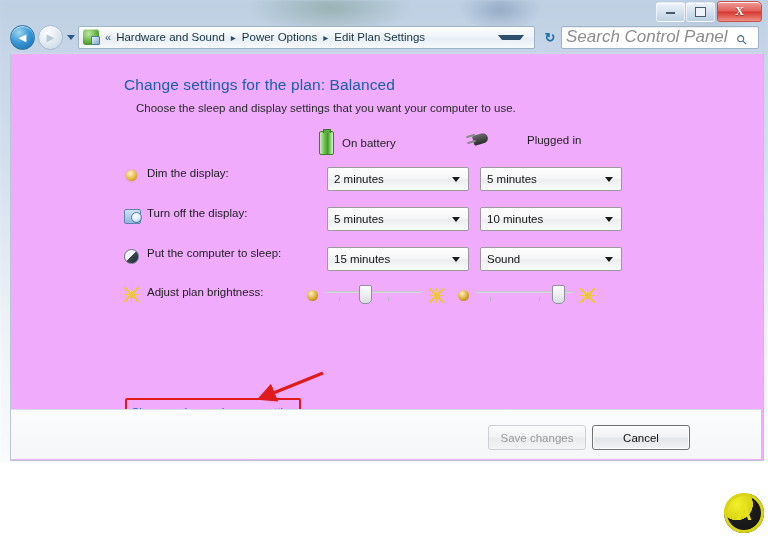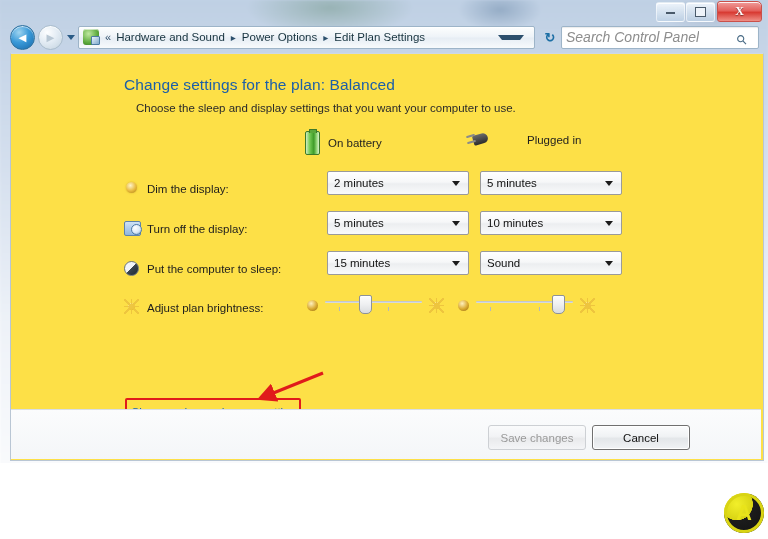--- a/index.html
+++ b/index.html
@@ -122,49 +122,49 @@
     color:#1d6fa5; font-size:13px; font-weight:bold;
   }
   .searchbox {
     width:196px; height:21px; flex:0 0 auto; margin-right:5px;
     background:#ffffff;
     border:1px solid #9db4c8; border-radius:2px;
     display:flex; align-items:center; justify-content:space-between;
     box-shadow: inset 0 1px 1px rgba(0,0,0,.08);
   }
   .searchbox .ph {
-    font-style:italic; color:#8d8d8d; font-size:14px; padding-left:4px;
+    font-style:italic; color:#8d8d8d; font-size:17px; padding-left:4px;
     white-space:nowrap; overflow:hidden;
   }
   .mag {
     width:16px; margin-right:6px; color:#4a6c86; font-size:13px;
     transform: rotate(-45deg); display:inline-block;
   }
 
   
   .content {
     position:absolute; left:6px; top:53px; width:752px; height:406px;
-    background:#fde047;
+    background:#f0abfc;
     border:1px solid #b9c6d4;
     border-top:1px solid #cfd9e3;
   }
   .page-title {
     position:absolute; left:113px; top:22px;
     font-size:15.5px; color:#1c5fa8; letter-spacing:.1px;
   }
   .page-sub {
     position:absolute; left:113px; top:48px;
     font-size:11.5px; color:#2a2a2a;margin-left:12px;
   }
 
   
   .colhead {
     position:absolute; top:77px; display:flex; align-items:center; gap:8px;
   }
-  .colhead.battery { left:294px; }
+  .colhead.battery { left:308px; }
   .colhead.plug { left:454px;gap:36px; }
   .colhead .lbl { font-size:11.5px; color:#1f1f1f; }
 
   .battery-icon {
     width:13px;height:22px; position:relative;
     background: linear-gradient(90deg,#cfeec2 0%, #76cc56 28%, #3f9c28 60%, #9fdd84 85%, #d9f2cd 100%);
     border:1px solid #3d7a2a; border-radius:2px;
   }
   .battery-icon:before{
     content:''; position:absolute; left:3px; top:-3px; width:6px;height:3px;
@@ -180,21 +180,21 @@
   .plug-icon .p1, .plug-icon .p2 {
     position:absolute; width:9px;height:2px; background:#8a8a8a; border-radius:1px;
     transform: rotate(-16deg);
   }
   .plug-icon .p1 { left:1px; top:4px; }
   .plug-icon .p2 { left:2px; top:10px; }
 
   
   .row {
     position:absolute; left:113px; width:600px; height:28px;
-    display:flex; align-items:flex-end;
+    display:flex; align-items:flex-start;
   }
   .row .ricon { width:16px;height:16px; flex:0 0 auto; margin-right:7px; position:relative;}
   .row .rlabel { font-size:11.5px; color:#1d1d1d; width:160px; flex:0 0 auto;}
   .combo {
     width:140px; height:22px; flex:0 0 auto;
     background: linear-gradient(180deg,#ffffff 0%, #f6f7f8 46%, #eceef0 54%, #f9fafb 100%);
     border:1px solid #9a9a9a;
     border-radius:2px;
     display:flex; align-items:center; justify-content:space-between;
     box-shadow: inset 0 1px 0 #fff;

